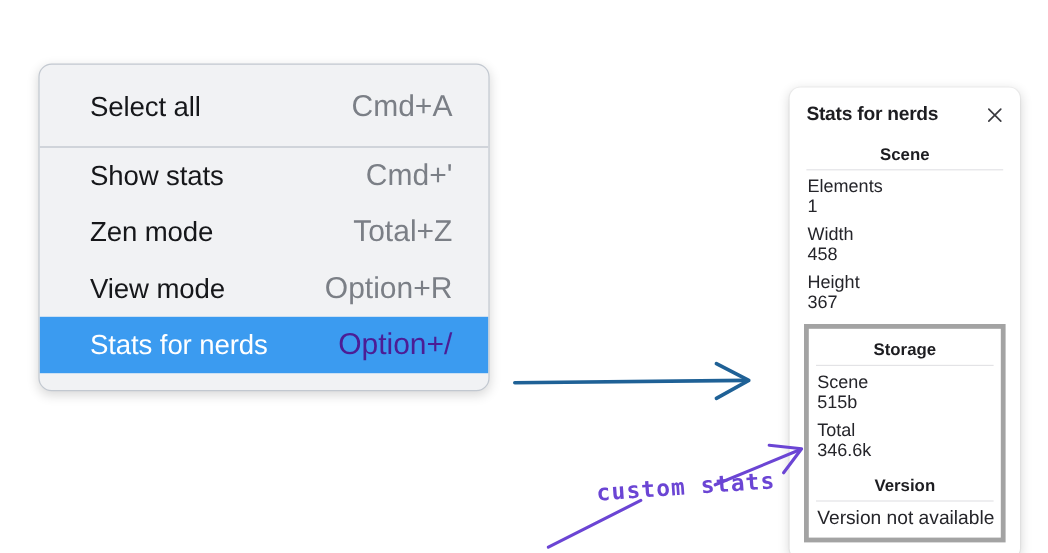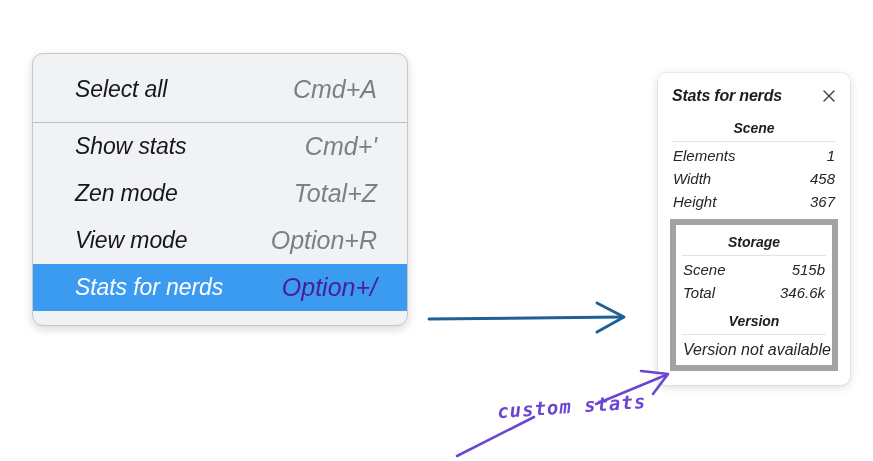--- a/index.html
+++ b/index.html
@@ -12,21 +12,20 @@
     height: 461px;
     background: #ffffff;
     font-family: "Liberation Sans", sans-serif;
     overflow: hidden;
     position: relative;
   }
   #stage {
     position: relative;
     width: 777px;
     height: 461px;
-    font-style: italic;
   }
 
   
   .context-menu {
     position: absolute;
     left: 32px;
     top: 53px;
     width: 376px;
     background: #f1f2f4;
     border: 1px solid #c2c8d0;
@@ -115,33 +114,34 @@
     background: #e3e3e6;
     margin: 0 2px 2px 2px;
   }
   .stat-row {
     display: flex;
     justify-content: space-between;
     align-items: baseline;
     font-size: 15px;
     color: #25252a;
     padding: 3px 3px 3px 3px;
+    flex-direction: column;
   }
   .stat-key { white-space: nowrap; }
   .stat-val { white-space: nowrap; }
   .plain-row {
     font-size: 16px;
     color: #25252a;
     padding: 4px 3px 2px 3px;
     white-space: nowrap;
   }
 
   
   .purple-box {
-    border: 6px solid #a3a3a3;
+    border: 4px solid #a3a3a3;
     margin: 6px 0 0 0;
     padding: 0 4px 4px 4px;
   }
 
   
   .anno-layer {
     position: absolute;
     left: 0; top: 0;
     width: 873px; height: 461px;
     pointer-events: none;

